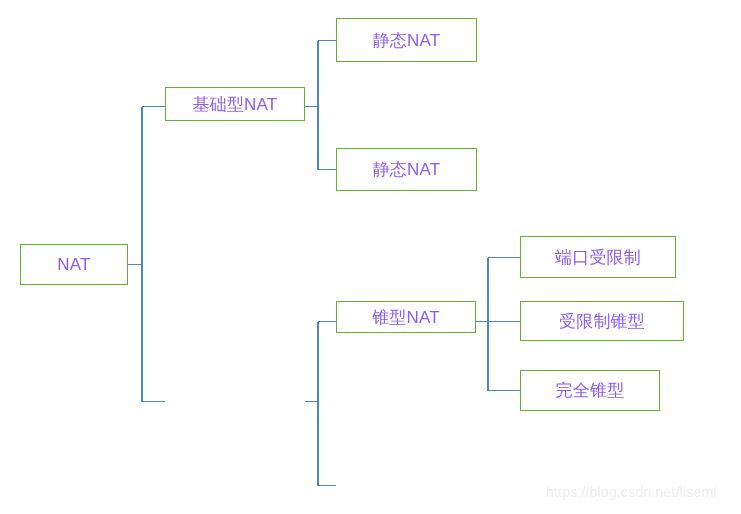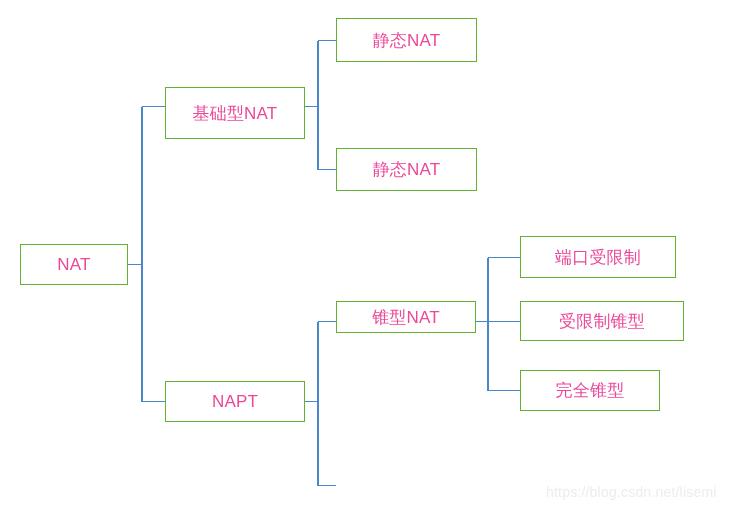--- a/index.html
+++ b/index.html
@@ -24,21 +24,21 @@
     top: 0;
     width: 741px;
     height: 514px;
     pointer-events: none;
   }
   .node {
     position: absolute;
     box-sizing: border-box;
     border: 1.4px solid #62b131;
     background: #ffffff;
-    color: #ec4899;
+    color: #8b5cf6;
     display: flex;
     align-items: center;
     justify-content: center;
     font-size: 17px;
     line-height: 1;
     letter-spacing: 0.2px;
     white-space: nowrap;
   }
   .node .label {
     display: block;
@@ -83,27 +83,24 @@
       <path d="M488,257.5 L520,257.5"></path>
       <path d="M488,321.5 L520,321.5"></path>
       <path d="M488,390.5 L520,390.5"></path>
     </g>
   </svg>
 
   <div class="node" style="left:20px; top:244px; width:108px; height:41px;">
     <span class="label">NAT</span>
   </div>
 
-  <div class="node" style="left:165px; top:87px; width:140px; height:52px;">
+  <div class="node" style="left:165px; top:87px; width:140px; height:34px;">
     <span class="label">基础型NAT</span>
   </div>
 
-  <div class="node" style="left:165px; top:381px; width:140px; height:41px;">
-    <span class="label">NAPT</span>
-  </div>
 
   <div class="node" style="left:336px; top:18px; width:141px; height:44px;">
     <span class="label">静态NAT</span>
   </div>
 
   <div class="node" style="left:336px; top:148px; width:141px; height:43px;">
     <span class="label">静态NAT</span>
   </div>
 
   <div class="node" style="left:336px; top:301px; width:140px; height:32px;">

